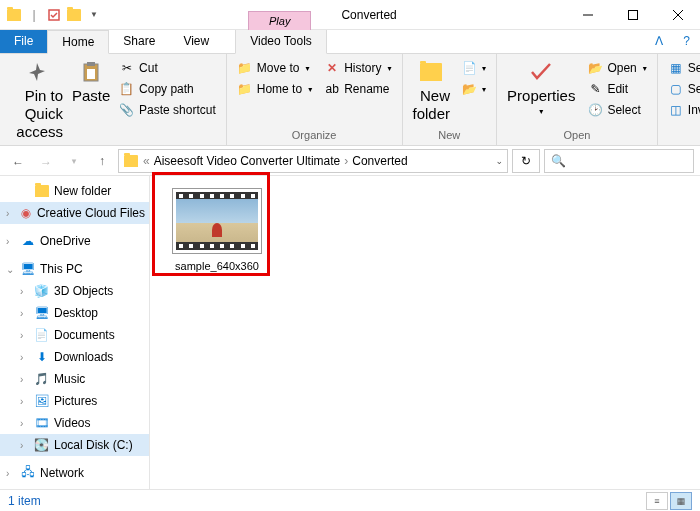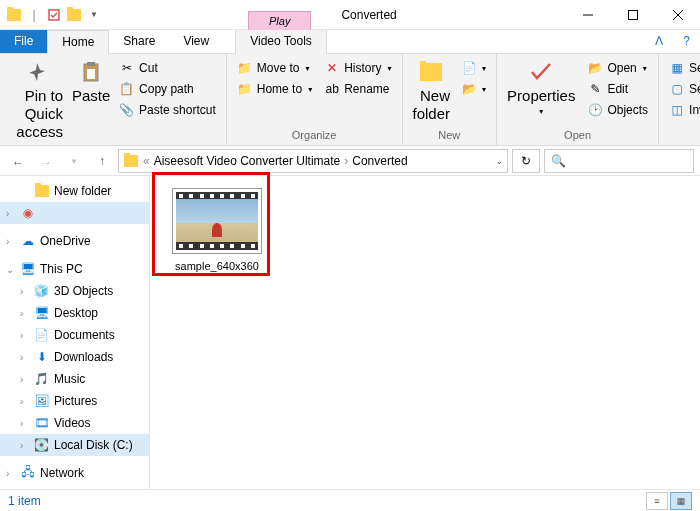--- a/index.html
+++ b/index.html
@@ -245,21 +245,21 @@
             <span class="ri">📂</span>
             <span>Open</span>
             <span style="font-size:8px;margin-left:2px">▾</span>
           </div>
         <div class="small-btn">
             <span class="ri">✎</span>
             <span>Edit</span>
           </div>
         <div class="small-btn">
             <span class="ri">🕑</span>
-            <span>Objects</span>
+            <span>Select</span>
           </div>
       </div>
     </div>
     <div class="rgroup-label">Open</div>
   </div>
 
   <div class="rgroup" style="border-right:none">
     <div class="rgroup-content">
       <div class="small-col">
         <div class="small-btn">
@@ -312,20 +312,21 @@
     <div class="tree-item lv1">
         <span class="exp"></span>
         <span class="ti-icon">
           <div class="folder-tiny"></div>
         </span>
         <span>New folder</span>
       </div>
     <div class="tree-item lv0 selected">
         <span class="exp">›</span>
         <span class="ti-icon" style="color:#d9534f">◉</span>
+        <span>Creative Cloud Files</span>
       </div>
     <div style="height:6px"></div>
     <div class="tree-item lv0">
         <span class="exp">›</span>
         <span class="ti-icon" style="color:#0078d4">☁</span>
         <span>OneDrive</span>
       </div>
     <div style="height:6px"></div>
     <div class="tree-item lv0">
         <span class="exp">⌄</span>

